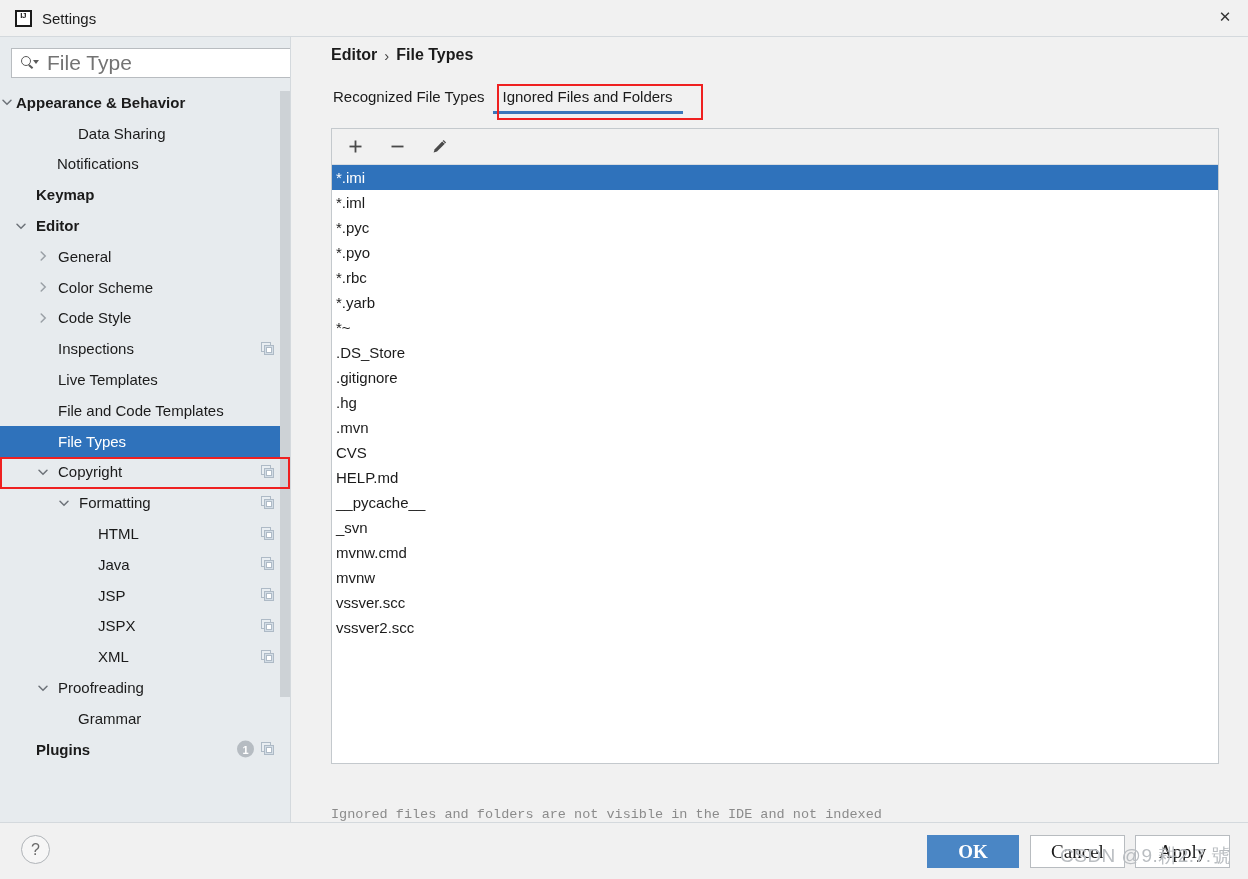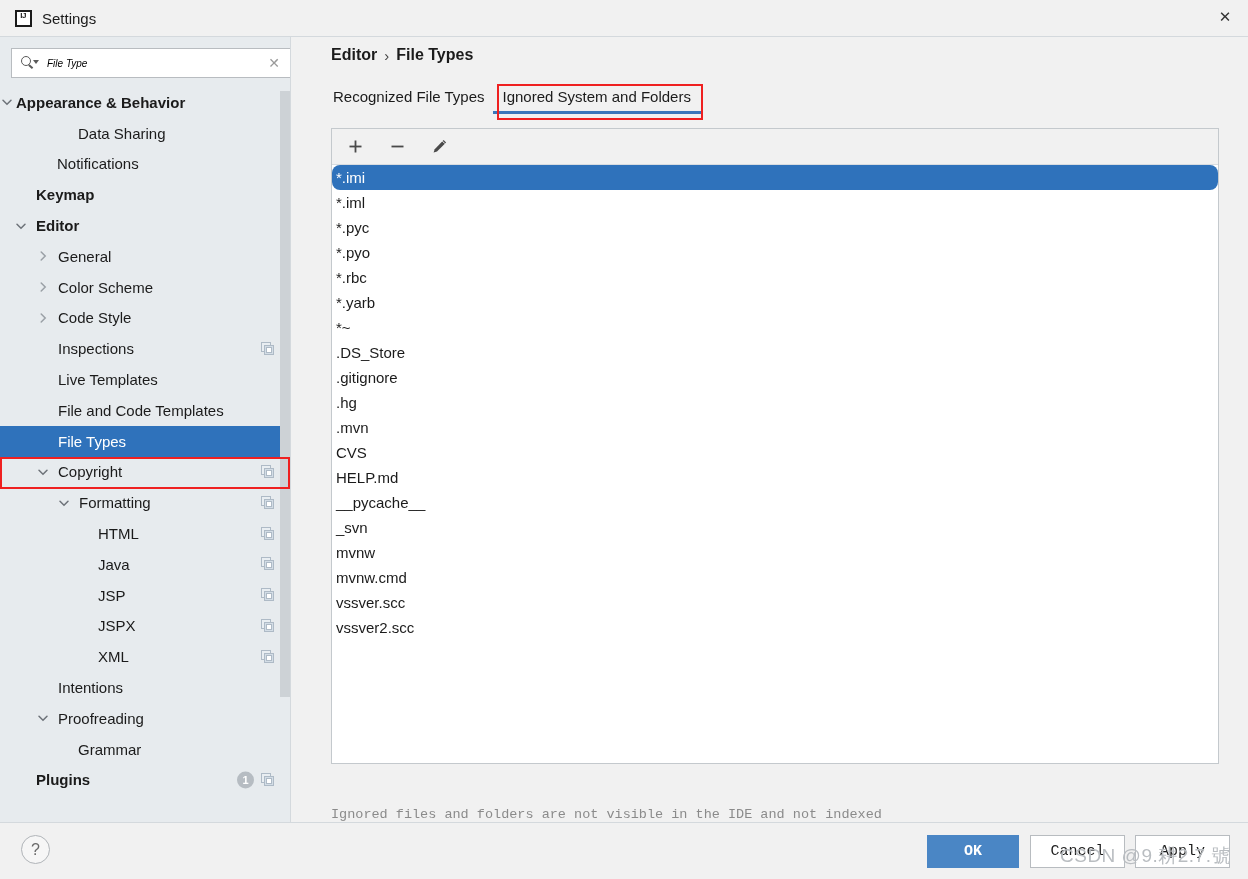--- a/index.html
+++ b/index.html
@@ -86,23 +86,22 @@
     width: 0; height: 0;
     border-left: 3px solid transparent;
     border-right: 3px solid transparent;
     border-top: 4px solid #5a5a5a;
   }
   .search-input {
     flex: 1 1 auto;
     margin-left: 6px;
     border: none; outline: none;
     font-family: "Liberation Sans", sans-serif;
-    font-size: 10px; color: #000000;
+    font-size: 21px; color: #737373;
     background: transparent;
-    font-style: italic;
   }
   .search-clear {
     margin-right: 10px; font-size: 14px; color: #9a9a9a;
     cursor: default;
   }
 
   .tree {
     position: absolute; left: 0; top: 50px;
     width: 290px; height: 736px;
     overflow: hidden;
@@ -201,21 +200,20 @@
     height: 598px;
     overflow: hidden;
     background: #ffffff;
   }
   .list-item {
     height: 25px;
     display: flex; align-items: center;
     padding-left: 4px;
     font-size: 15px; color: #1b1b1b;
     white-space: nowrap;
-    border-radius: 8px;
   }
   .list-item.selected { background: #2f72bb; color: #ffffff; }
 
   .hint {
     position: absolute; left: 40px; top: 770px;
     font-size: 13.5px; color: #8b8b8b; font-family: Liberation Mono, monospace;
   }
 
   
   .footer {
@@ -229,22 +227,22 @@
     width: 29px; height: 29px; border-radius: 50%;
     border: 1px solid #b0b4b8; background: #f6f6f6;
     color: #6a6a6a; font-size: 16px;
     display: flex; align-items: center; justify-content: center;
   }
   .btn {
     position: absolute; top: 12px;
     height: 33px;
     border: 1px solid #b8bcc0;
     background: #ffffff; color: #1b1b1b;
-    font-family: Liberation Mono, monospace;
-    font-size: 15px;
+    font-family: Liberation Serif, serif;
+    font-size: 19px;
     display: flex; align-items: center; justify-content: center;
   }
   .btn.primary {
     background: #4a86c5; border-color: #4a86c5;
     color: #ffffff; font-weight: bold;
   }
   .btn-ok     { left: 927px; width: 92px; }
   .btn-cancel { left: 1030px; width: 95px; }
   .btn-apply  { left: 1135px; width: 95px; }
 
@@ -409,23 +407,20 @@
         </div>
         <div class="tree-row">
           <span class="tree-label" style="margin-left: 98px;">XML</span>
           <span class="copy-icon"><svg width="14" height="14" viewBox="0 0 14 14">
               <rect x="0.5" y="0.5" width="9" height="9" fill="#e9eef2" stroke="#aebac6"></rect>
               <rect x="3.5" y="3.5" width="9" height="9" fill="#d3dde6" stroke="#aebac6"></rect>
               <rect x="5.5" y="5.5" width="5" height="5" fill="#ffffff" stroke="#aebac6"></rect>
             </svg></span>
         </div>
         <div class="tree-row">
-          <span class="tree-label" style="margin-left: 58px;">Intentions</span>
-        </div>
-        <div class="tree-row">
           <span class="twisty" style="left: 36px;">
             <svg width="14" height="14" viewBox="0 0 14 14">
               <path d="M3 5.2 L7 9.2 L11 5.2" stroke="#6d7278" stroke-width="1.5" fill="none" stroke-linecap="round"></path>
             </svg>
           </span>
           <span class="tree-label" style="margin-left: 58px;">Proofreading</span>
         </div>
         <div class="tree-row">
           <span class="tree-label" style="margin-left: 78px;">Grammar</span>
         </div>
@@ -448,21 +443,21 @@
   <div class="main">
 
     <div class="breadcrumb">
       <span>Editor</span>
       <span class="sep">›</span>
       <span>File Types</span>
     </div>
 
     <div class="tabs" id="tabs">
         <div class="tab">Recognized File Types</div>
-        <div class="tab active">Ignored System and Folders</div>
+        <div class="tab active">Ignored Files and Folders</div>
       </div>
 
     <div class="list-panel">
       <div class="list-toolbar">
         <div class="tb-btn">
           <svg width="15" height="15" viewBox="0 0 15 15">
             <rect x="6.6" y="1.5" width="1.8" height="12" fill="#4a4a4a"></rect>
             <rect x="1.5" y="6.6" width="12" height="1.8" fill="#4a4a4a"></rect>
           </svg>
         </div>
@@ -487,22 +482,22 @@
           <div class="list-item">*.yarb</div>
           <div class="list-item">*~</div>
           <div class="list-item">.DS_Store</div>
           <div class="list-item">.gitignore</div>
           <div class="list-item">.hg</div>
           <div class="list-item">.mvn</div>
           <div class="list-item">CVS</div>
           <div class="list-item">HELP.md</div>
           <div class="list-item">__pycache__</div>
           <div class="list-item">_svn</div>
+          <div class="list-item">mvnw.cmd</div>
           <div class="list-item">mvnw</div>
-          <div class="list-item">mvnw.cmd</div>
           <div class="list-item">vssver.scc</div>
           <div class="list-item">vssver2.scc</div>
         </div>
     </div>
 
     <div class="hint">Ignored files and folders are not visible in the IDE and not indexed</div>
   </div>
 
   <div class="red-box" style="left:497px; top:84px; width:206px; height:36px;"></div>
 

